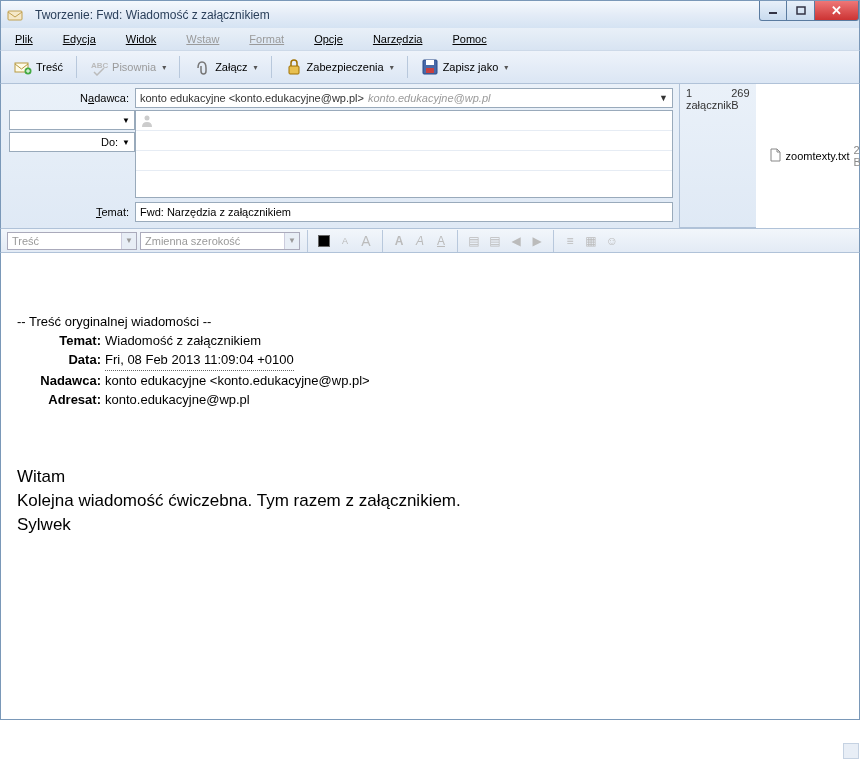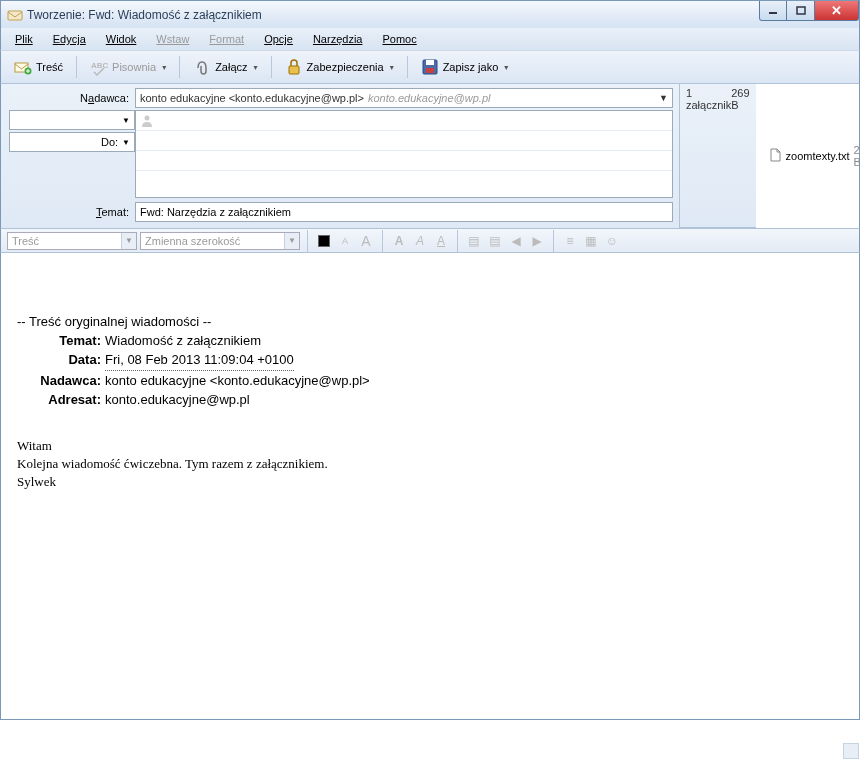--- a/index.html
+++ b/index.html
@@ -1,29 +1,29 @@
 <!DOCTYPE html>
 <html><head>
 <meta charset="utf-8">
 <style>
 * { box-sizing: border-box; margin: 0; padding: 0; }
 body { font-family: "Segoe UI", Tahoma, sans-serif; font-size: 11px; background: #fff; width: 860px; height: 760px; overflow: hidden; }
 
 
-.titlebar { height: 28px; background: linear-gradient(to bottom, #f5f9fd 0%, #e4ecf7 50%, #d5e3f3 100%); border: 1px solid #7a98b8; border-bottom: none; display: flex; align-items: center; padding-left: 6px; position: relative; }
+.titlebar { height: 28px; background: linear-gradient(to bottom, #f5f9fd 0%, #e4ecf7 50%, #d5e3f3 100%); border: 1px solid #7a98b8; border-bottom: none; display: flex; align-items: center; padding-left: 6px; position: relative; gap: 8px; }
 .titlebar .appicon { width: 16px; height: 16px; margin-right: 4px; }
 .titlebar .title { color: #2a3f5a; font-size: 12px; }
 .win-btns { position: absolute; right: 0; top: 0; display: flex; }
 .win-btn { width: 28px; height: 20px; border: 1px solid #5a7ba0; border-top: none; display: flex; align-items: center; justify-content: center; font-size: 10px; }
 .win-min { background: linear-gradient(#e8f0f9,#c9dbef); border-radius: 0 0 0 3px; }
 .win-max { background: linear-gradient(#e8f0f9,#c9dbef); border-left: none; }
 .win-close { background: linear-gradient(#e77,#c33); color: #fff; border-left: none; border-radius: 0 0 3px 0; width: 44px; font-size: 13px; font-weight: bold; }
 
 
-.menubar { height: 22px; background: linear-gradient(#e9f0f8,#d8e4f2); border-left: 1px solid #7a98b8; border-right: 1px solid #7a98b8; display: flex; align-items: center; padding: 0 6px; gap: 4px; }
+.menubar { height: 22px; background: linear-gradient(#e9f0f8,#d8e4f2); border-left: 1px solid #7a98b8; border-right: 1px solid #7a98b8; display: flex; align-items: center; padding: 0 6px; gap: 14px; }
 .menu-item { padding: 2px 8px; color: #000; cursor: default; }
 .menu-item.disabled { color: #9a9a9a; }
 .menu-item .ul { text-decoration: underline; }
 
 
 .toolbar { height: 34px; background: linear-gradient(#eef3fa,#dbe6f4); border: 1px solid #7a98b8; border-top: 1px solid #cdd9e8; border-bottom: 1px solid #b0c2d8; display: flex; align-items: center; padding: 0 6px; gap: 2px; }
 .tb-btn { display: flex; align-items: center; padding: 3px 6px; border: 1px solid transparent; border-radius: 3px; cursor: default; gap: 4px; }
 .tb-btn.disabled { color: #9a9a9a; }
 .tb-icon { width: 18px; height: 18px; display: inline-flex; align-items: center; justify-content: center; }
 .tb-sep { width: 1px; height: 22px; background: #b8c8dc; margin: 0 4px; }
@@ -59,21 +59,21 @@
 .fmt-combo span.arrow { font-size: 8px; background:#e8eef6; border-left:1px solid #ccd; padding:0 3px; margin-right:-4px; height:100%; display:flex; align-items:center;}
 .fmt-btn { width: 18px; height: 18px; display: flex; align-items: center; justify-content: center; color: #bbb; font-size: 12px; }
 .fmt-color { width: 12px; height: 12px; background: #000; border: 1px solid #666; }
 
 
 .body-area { border: 1px solid #7a98b8; border-top: none; height: 467px; padding: 16px; background: #fff; overflow: auto; font-size: 13px; line-height: 1.4; }
 .orig-header { margin-top: 44px; }
 .orig-line { display: flex; margin: 1px 0; }
 .orig-key { font-weight: bold; width: 84px; text-align: right; margin-right: 4px; }
 .orig-val.dotted { border-bottom: 1px dotted #666; }
-.body-text { margin-top: 28px; font-family: Liberation Serif, serif; font-size: 13px; white-space: pre; }
+.body-text { margin-top: 56px; font-family: Liberation Sans, sans-serif; font-size: 17px; white-space: pre; }
 
 .scroll-corner { position:absolute; right:1px; bottom:1px; width:16px; height:16px; background:#e8eef6; border:1px solid #c5d2e2; }
 .window { position: relative; width:860px; height:760px; }
 </style>
 </head>
 <body>
 
 <div class="window">
 
 <div class="titlebar">

